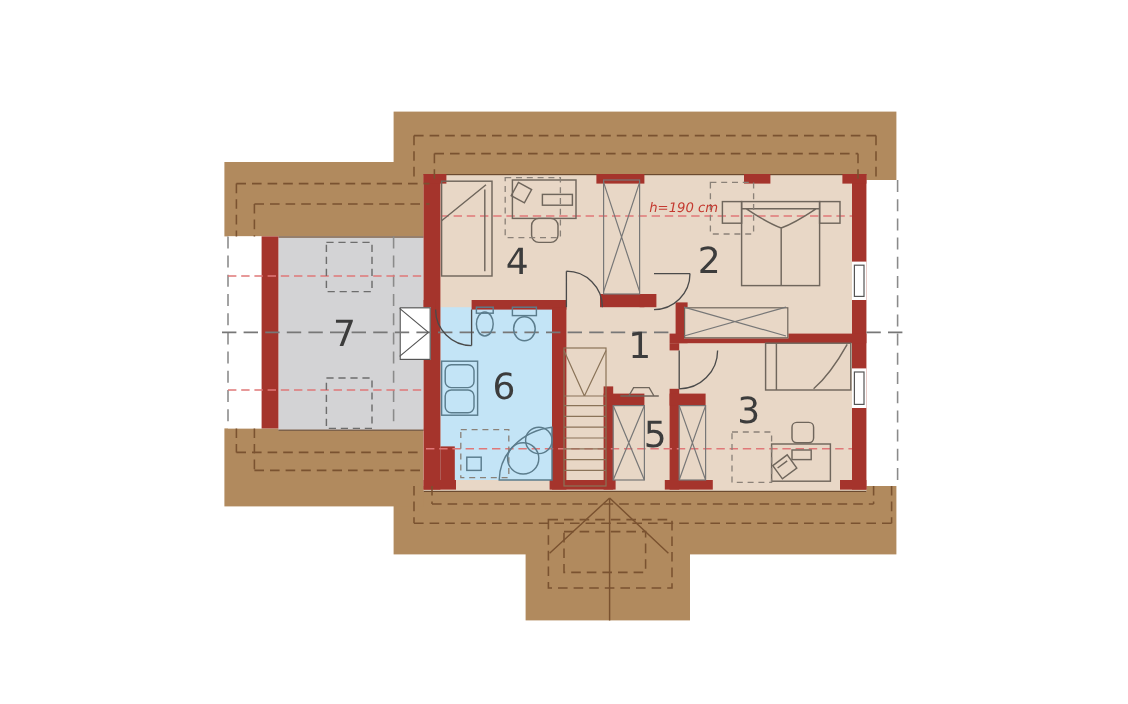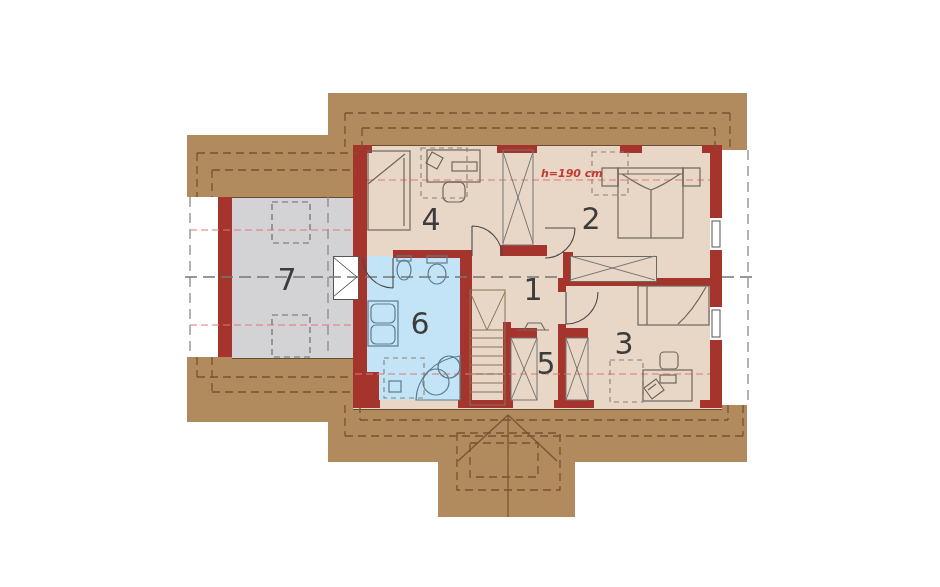--- a/index.html
+++ b/index.html
@@ -187,15 +187,15 @@
   </svg>
 
   <div class="room-num" style="left:533px;top:289px;">1</div>
   <div class="room-num" style="left:591px;top:218px;">2</div>
   <div class="room-num" style="left:624px;top:343px;">3</div>
   <div class="room-num" style="left:431px;top:219px;">4</div>
   <div class="room-num" style="left:546px;top:363px;">5</div>
   <div class="room-num" style="left:420px;top:323px;">6</div>
   <div class="room-num" style="left:287px;top:279px;">7</div>
 
-  <div class="h-label" style="left:541px;top:167px;font-weight:bold;">h=190 cm</div>
+  <div class="h-label" style="left:541px;top:167px;">h=190 cm</div>
 
 </div>
 
 </body></html>

